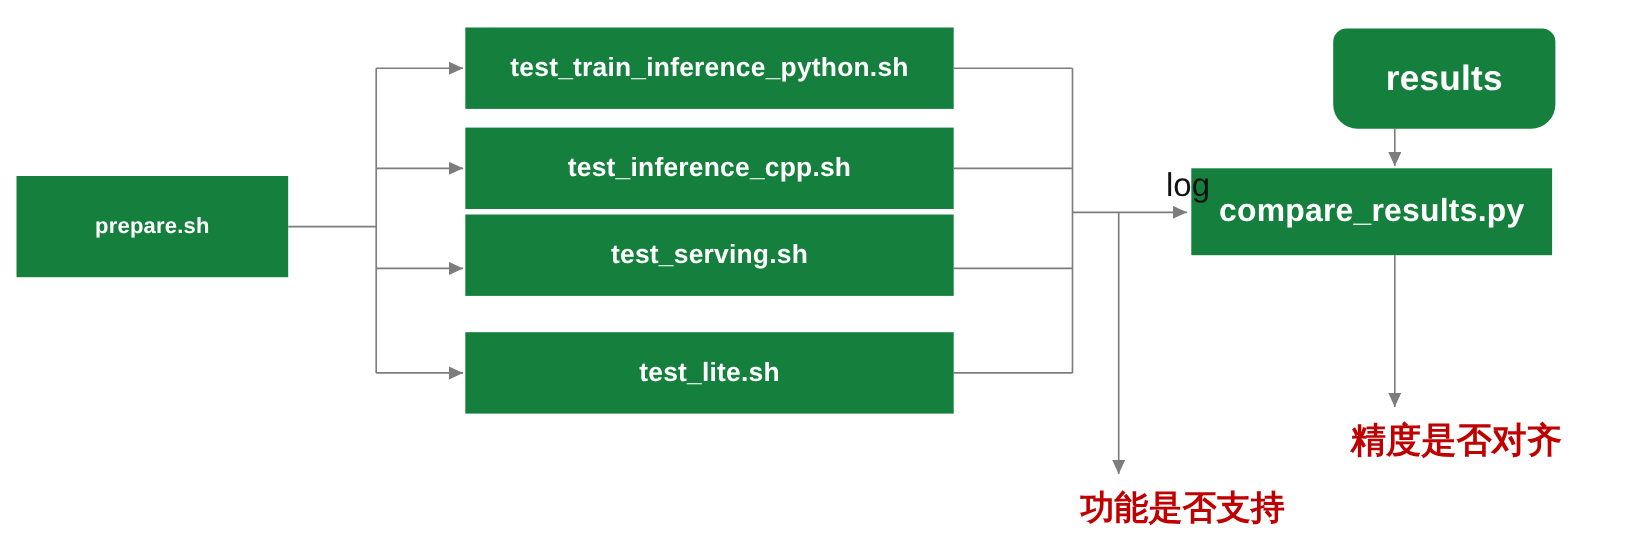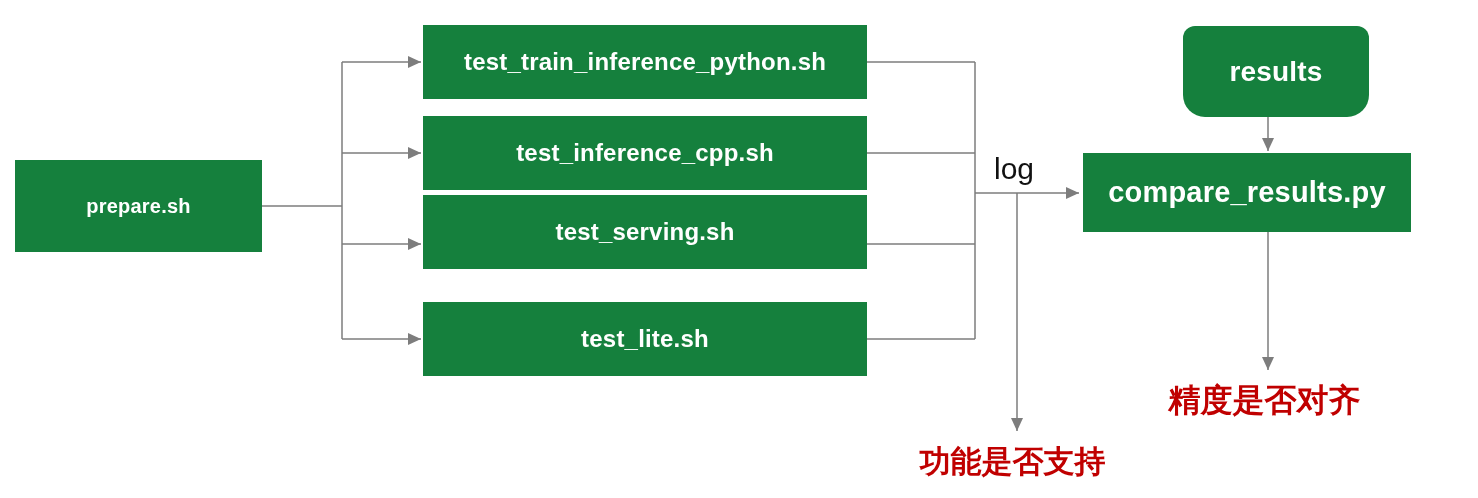--- a/index.html
+++ b/index.html
@@ -32,26 +32,27 @@
     justify-content: center;
     text-align: center;
     letter-spacing: 0.2px;
   }
   .node-prepare   { left: 15px;   top: 160px; width: 247px; height: 92px; font-size: 20px; }
   .node-test      { left: 423px;  width: 444px; height: 74px; font-size: 24px; }
   .node-test-1    { top: 25px; }
   .node-test-2    { top: 116px; }
   .node-test-3    { top: 195px; }
   .node-test-4    { top: 302px; }
-  .node-results   { left: 1183px; top: 26px;  width: 186px; height: 91px; font-size: 28px;
+  .node-results   { left: 1212px; top: 26px;  width: 202px; height: 91px; font-size: 32px;
                     border-radius: 12px 12px 22px 22px; }
   .node-compare   { left: 1083px; top: 153px; width: 328px; height: 79px; font-size: 29px; }
   .lbl {
     position: absolute;
-    text-align: center;
+    text-align: right;
+    margin-left: 48px;
   }
   .lbl-log {
     left: 976px; top: 150px; width: 76px; height: 38px;
     line-height: 38px;
     font-size: 30px;
     color: #111111;
   }
   .lbl-warn {
     width: 215px;
     font-size: 31px;

